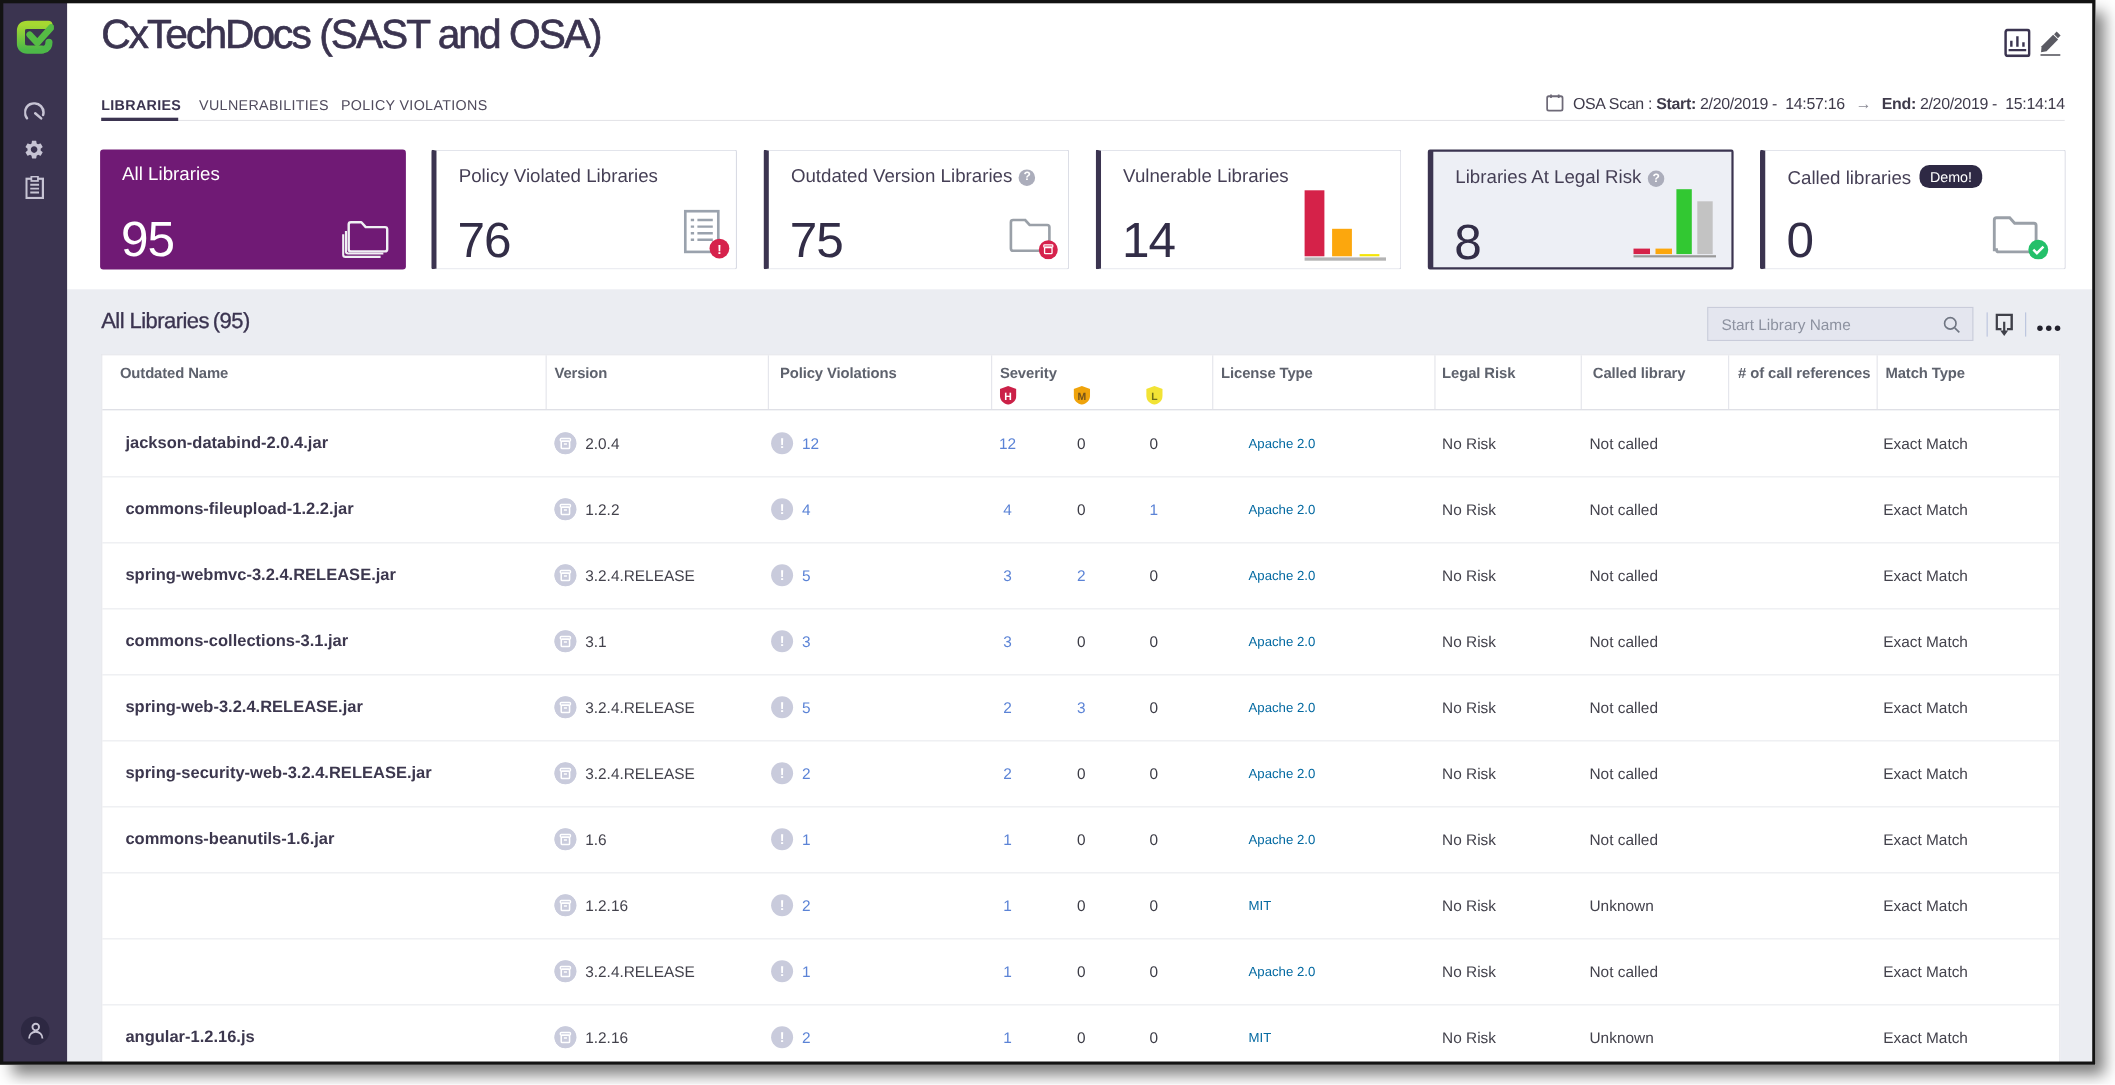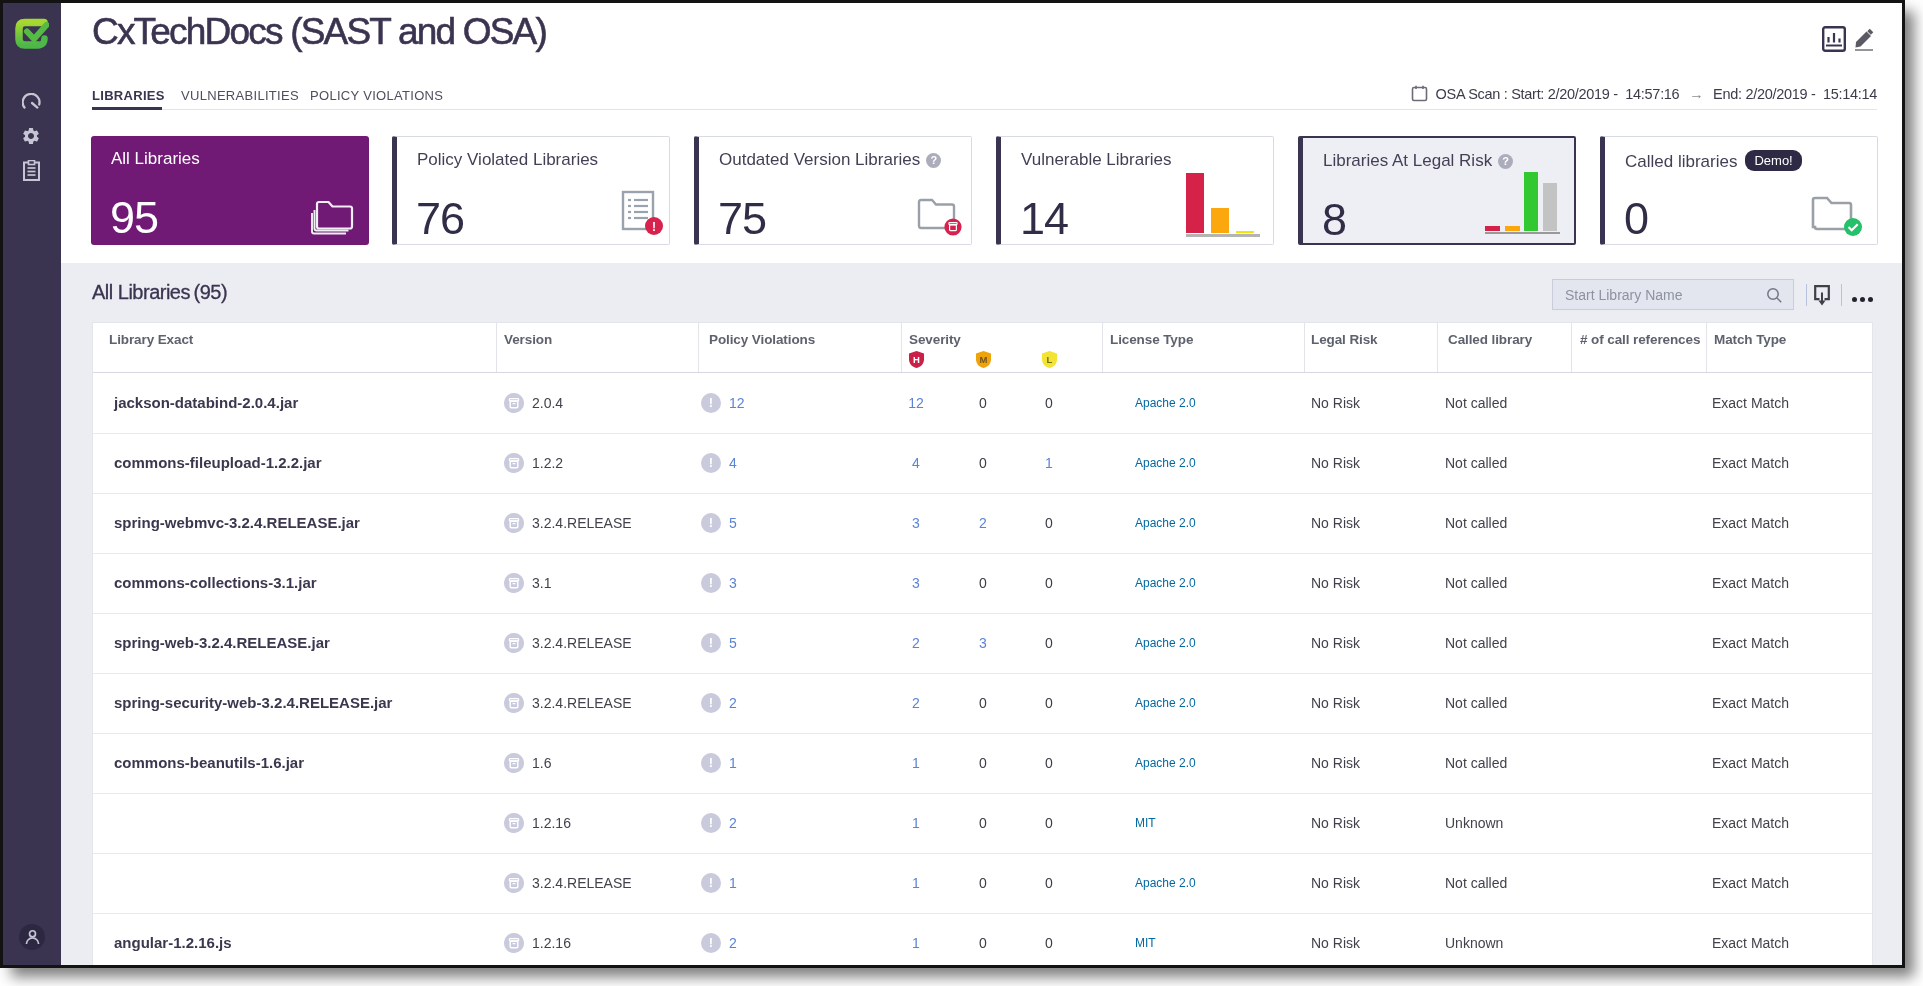--- a/index.html
+++ b/index.html
@@ -14,21 +14,21 @@
 .vline{position:absolute;background:#e3e4ea;width:1px;z-index:3}
 
 #title{position:absolute;left:92px;top:11px;font-size:37px;font-weight:500;color:#3b3450;z-index:3;letter-spacing:-1.8px;-webkit-text-stroke:.6px #3b3450}
 
 .tab{position:absolute;top:88px;font-size:13px;letter-spacing:.3px;color:#514c5e;z-index:3}
 .tab.on{font-weight:bold;color:#3b3450}
 #tabline{position:absolute;left:92px;top:109px;width:1785px;height:1px;background:#e4e4e8;z-index:3}
 #tabul{position:absolute;left:92px;top:107px;width:70px;height:3px;background:#3b3450;z-index:4}
 
 #scan{position:absolute;top:85px;right:46px;font-size:14.5px;color:#3f3b4b;z-index:3;white-space:nowrap;letter-spacing:-.3px}
-#scan b{font-weight:normal}
+#scan b{font-weight:bold}
 #scan .arr{color:#8b8b95;padding:0 6px}
 
 .card{position:absolute;top:136px;width:278px;height:109px;background:#fff;border:1px solid #d9dbe4;border-left:5px solid #3b3450;border-radius:2px;z-index:3}
 #card1{background:#701a75;border:none;border-radius:3px}
 #card5{background:#edeff5;border:2px solid #3b3450;border-left:5px solid #3b3450}
 .ct{position:absolute;left:20px;top:13px;font-size:17px;color:#453f55;white-space:nowrap}
 #card1 .ct{color:#fff}
 .cn{position:absolute;left:19px;top:59px;font-size:45px;line-height:45px;letter-spacing:-1px;color:#322d47}
 #card1 .cn{color:#fff}
 .help{display:inline-block;width:15px;height:15px;border-radius:50%;background:#abadbb;color:#fff;font-size:11px;font-weight:bold;line-height:15px;text-align:center;margin-left:6px;vertical-align:1px}
@@ -89,21 +89,21 @@
   </div>
 <div class="vsep" style="left:1806px"></div>
 <svg class="abs" style="left:1814px;top:285px;z-index:3" width="18" height="22" viewBox="0 0 18 22">
  <path d="M5.5 14.2 H1.2 V1.2 H14.8 V14.2 H10.5" fill="none" stroke="#3f4049" stroke-width="2.2"></path>
  <line x1="8" y1="7.5" x2="8" y2="18.5" stroke="#3f4049" stroke-width="2"></line>
  <path d="M4.4 15.5 L8 20.5 L11.6 15.5 Z" fill="#3f4049"></path>
 </svg>
 <div class="vsep" style="left:1841px"></div>
 <div id="dots"><i></i><i></i><i></i></div>
 
-<div class="th" style="left:109px">Library Exact</div>
+<div class="th" style="left:109px">Outdated Name</div>
 <div class="th" style="left:504px">Version</div>
 <div class="th" style="left:709px">Policy Violations</div>
 <div class="th" style="left:909px">Severity</div>
 <div class="th" style="left:1110px">License Type</div>
 <div class="th" style="left:1311px">Legal Risk</div>
 <div class="th" style="left:1448px">Called library</div>
 <div class="th" style="left:1580px"># of call references</div>
 <div class="th" style="left:1714px">Match Type</div>
 <div class="vline" style="left:496px;top:323px;height:49px"></div>
 <div class="vline" style="left:698px;top:323px;height:49px"></div>

